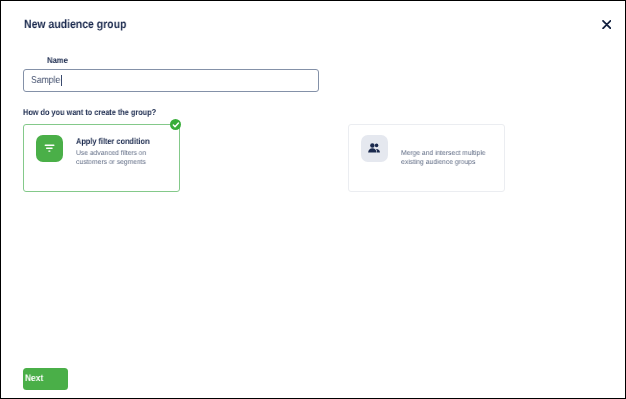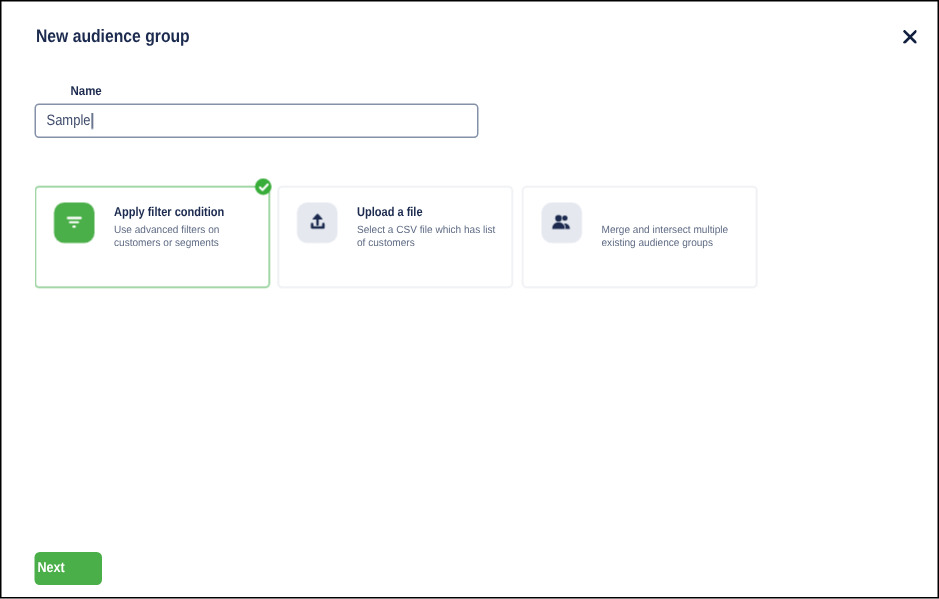--- a/index.html
+++ b/index.html
@@ -64,20 +64,21 @@
     <svg width="9.5" height="9.2" viewBox="0 0 12 12">
         <path d="M1.15 1.15 L10.85 10.85 M10.85 1.15 L1.15 10.85" stroke="#12203f" stroke-width="2.3" stroke-linecap="round"></path>
       </svg>
   </div>
 
   <div class="lbl-name"><span class="sq">Name</span></div>
   <div class="input"></div>
   <div class="ival"><span class="sq">Sample</span></div>
   <div class="caret"></div>
 
+  <div class="q"><span class="sq">How do you want to create the group?</span></div>
 
   <div class="card c1">
     <div class="ic">
       <svg width="26.8" height="26.5" viewBox="0 0 28 28">
         <rect x="8.88" y="10.04" width="10.55" height="1.69" rx=".84" fill="#fff"></rect>
         <rect x="10.34" y="13.21" width="7.21" height="1.48" rx=".74" fill="#fff"></rect>
         <rect x="12.75" y="16.27" width="2.5" height="1.48" rx=".74" fill="#fff"></rect>
       </svg>
     </div>
     <div class="ct"><span class="sq">Apply filter condition</span></div>
@@ -86,33 +87,20 @@
       <div><span class="sq">customers or segments</span></div>
     </div>
   </div>
 
   <div class="badge">
     <svg width="11.8" height="11.8" viewBox="0 0 12 12">
         <path d="M3.4 6.1 L5.1 7.8 L8.6 4.1" stroke="#fff" stroke-width="1.5" fill="none" stroke-linecap="round" stroke-linejoin="round"></path>
       </svg>
   </div>
 
-  <div class="card c2">
-    <div class="ic">
-      <svg width="26.8" height="26.5" viewBox="0 0 28 28">
-        <path d="M13.46 15.75 V11.94 H11.15 Q10.4 11.94 10.9 11.4 L13.68 8.25 Q14.31 7.55 14.94 8.25 L17.72 11.4 Q18.22 11.94 17.47 11.94 H15.16 V15.75 Q15.16 16.35 14.31 16.35 Q13.46 16.35 13.46 15.75 Z" fill="#1b2a4e"></path>
-        <path d="M10.5 15.25 V17.6 H18.45 V15.25" stroke="#1b2a4e" stroke-width="1.8" fill="none" stroke-linecap="round" stroke-linejoin="round"></path>
-      </svg>
-    </div>
-    <div class="ct"><span class="sq">Upload a file</span></div>
-    <div class="cd">
-      <div><span class="sq">Select a CSV file which has list</span></div>
-      <div><span class="sq">of customers</span></div>
-    </div>
-  </div>
 
   <div class="card c3">
     <div class="ic">
       <svg width="26.8" height="26.5" viewBox="0 0 28 28">
         <g fill="#1b2a4e">
           <circle cx="16.3" cy="10.99" r="1.88"></circle>
           <path d="M16.1 14.79 c2.1 0 3.75 1.5 3.75 3.81 H16.72 c0-1.6-.35-2.9-1.0-3.81z"></path>
         </g>
         <g fill="#e5e8ef">
           <circle cx="11.86" cy="11.09" r="2.78"></circle>

